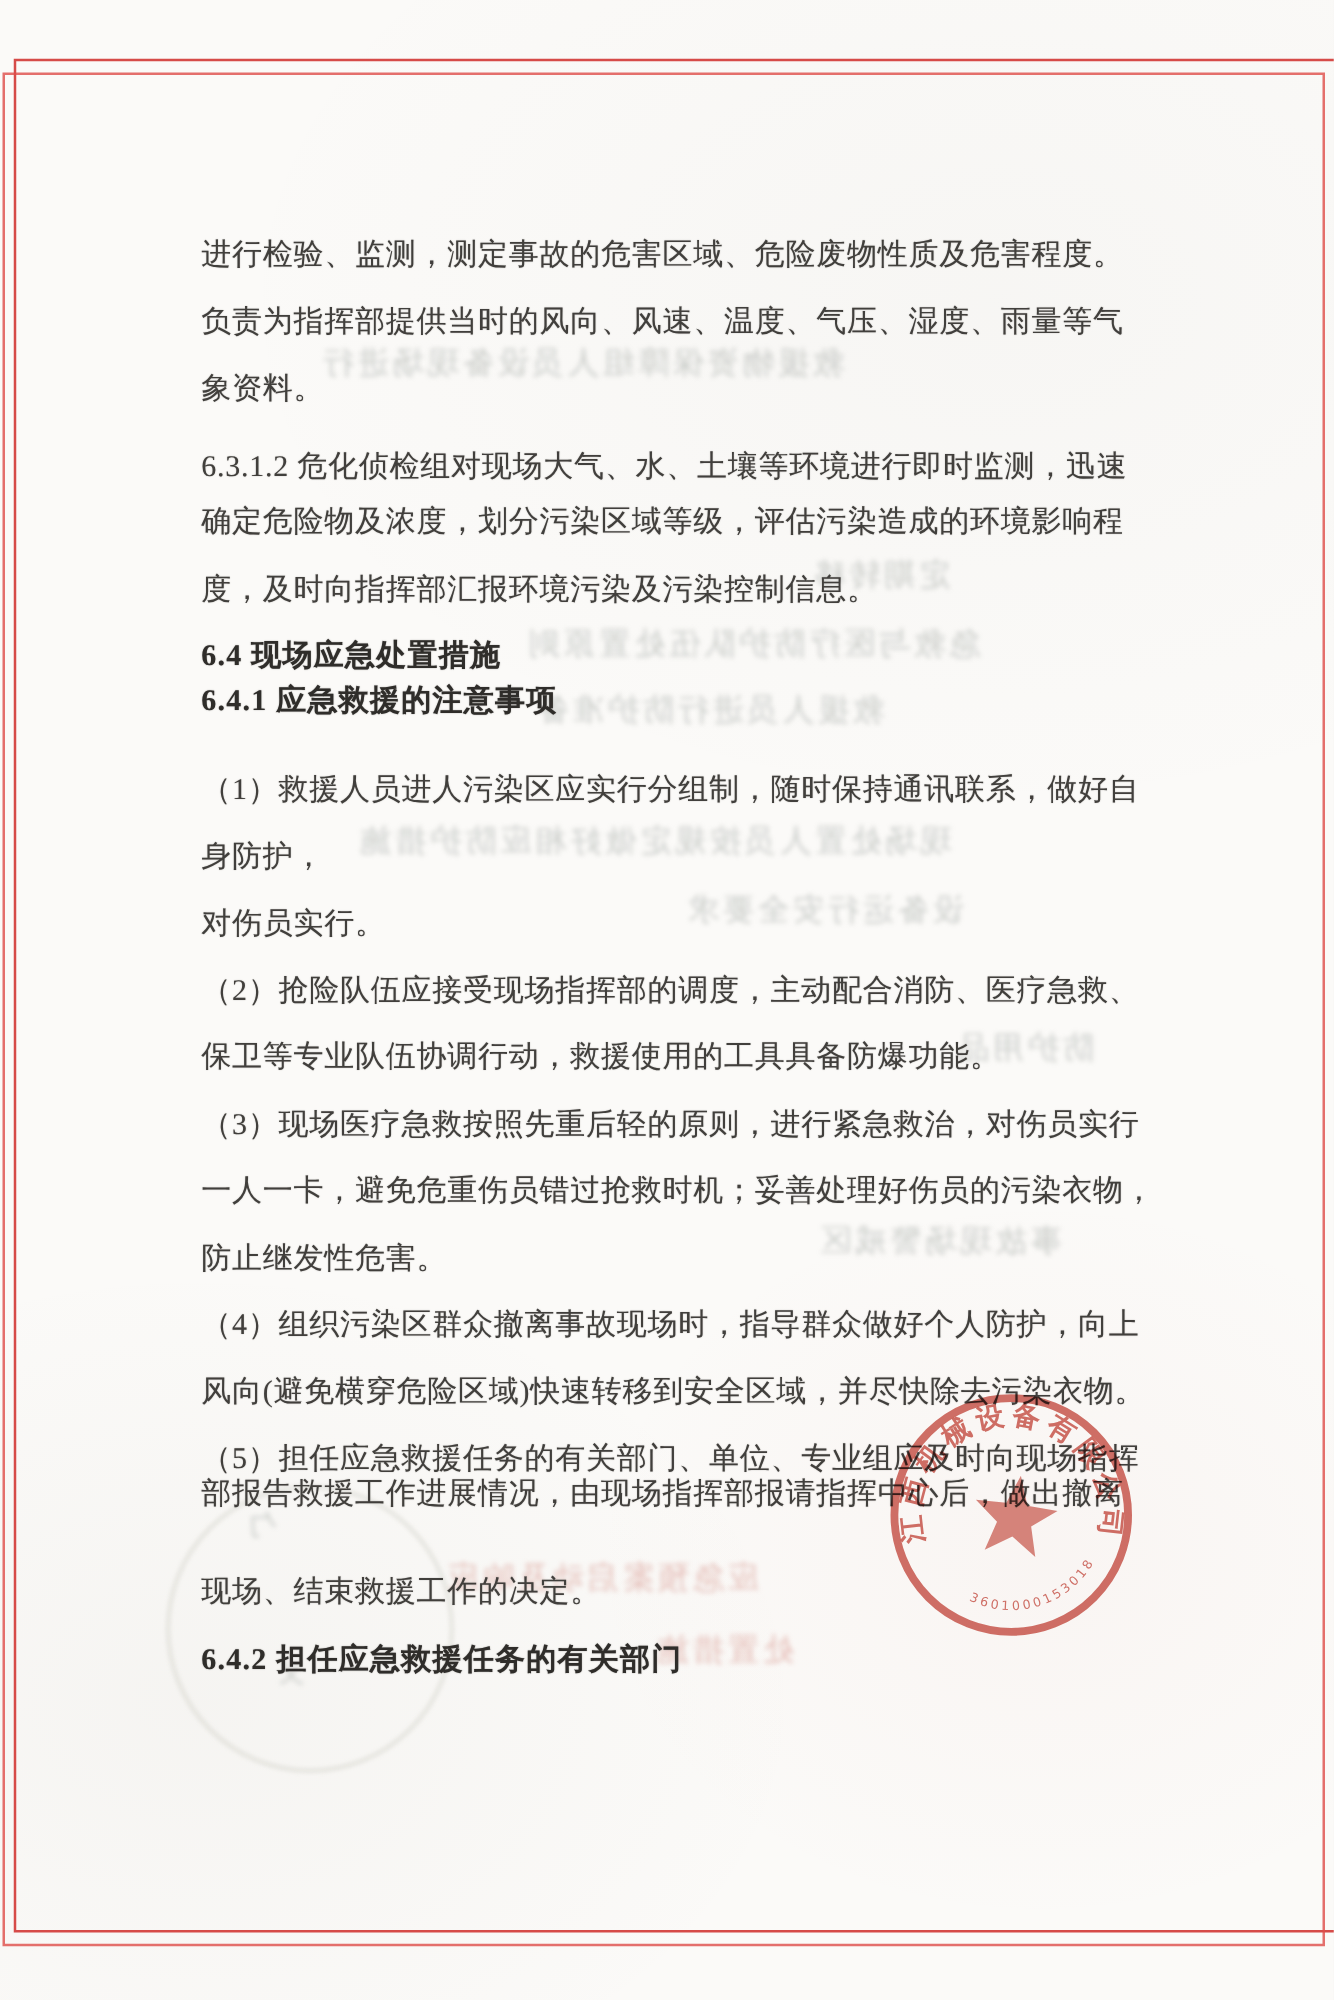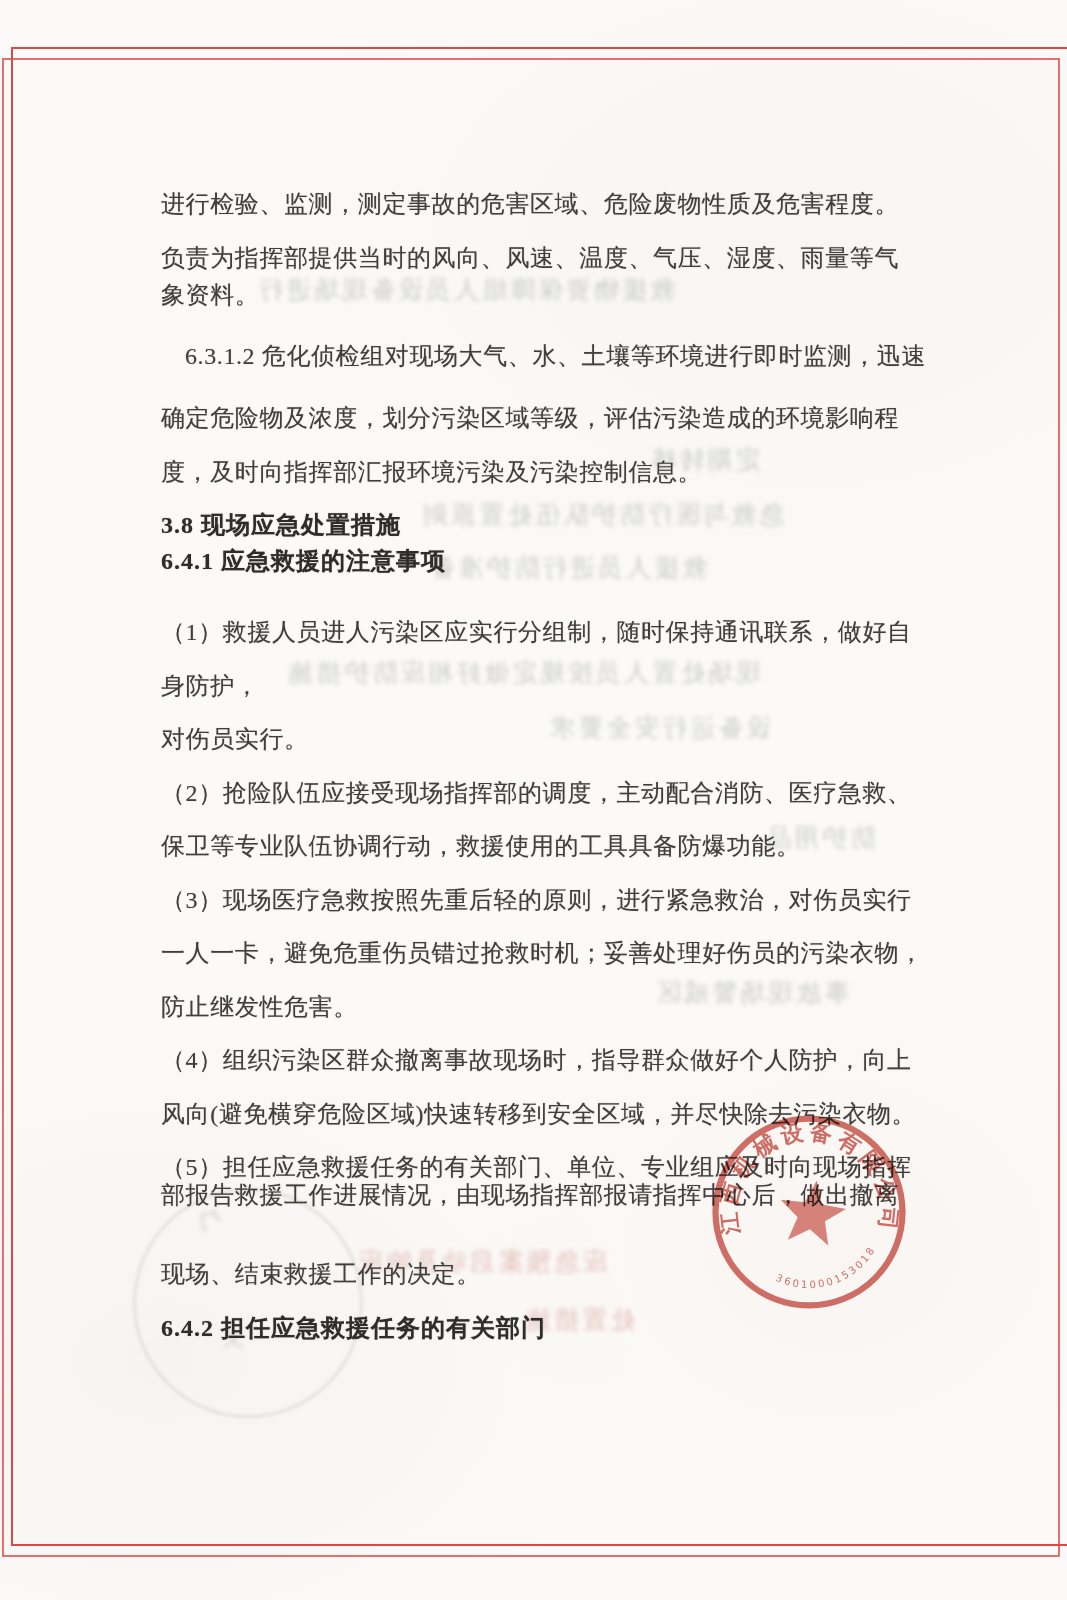--- a/index.html
+++ b/index.html
@@ -79,25 +79,25 @@
       <div class="ghost ghost-red" style="left: 523px; top: 1303px;">处置措施</div>
       <div class="ghost ghost-gray" style="left: 196px; top: 1205px; font-size: 22px;">勹</div>
       <div class="ghost ghost-gray" style="left: 220px; top: 1325px; font-size: 20px;">乂</div>
     </div>
 
   <div class="ghost-stamp"></div>
 
   <div id="text-flow">
       <div class="line" style="top: 177px;">进行检验、监测，测定事故的危害区域、危险废物性质及危害程度。</div>
       <div class="line" style="top: 230.5px;">负责为指挥部提供当时的风向、风速、温度、气压、湿度、雨量等气</div>
-      <div class="line" style="top: 268px;">象资料。</div>
-      <div class="line" style="top: 329px; margin-left: 24px;">6.3.1.2 危化侦检组对现场大气、水、土壤等环境进行即时监测，迅速</div>
+      <div class="line" style="top: 284px;">象资料。</div>
+      <div class="line" style="top: 347px;">6.3.1.2 危化侦检组对现场大气、水、土壤等环境进行即时监测，迅速</div>
       <div class="line" style="top: 444.5px;">度，及时向指挥部汇报环境污染及污染控制信息。</div>
       <div class="line" style="top: 391px;">确定危险物及浓度，划分污染区域等级，评估污染造成的环境影响程</div>
-      <div class="line bold" style="top: 498px;">3.8 现场应急处置措施</div>
+      <div class="line bold" style="top: 498px;">6.4 现场应急处置措施</div>
       <div class="line bold" style="top: 534px;">6.4.1 应急救援的注意事项</div>
       <div class="line" style="top: 605px;">（1）救援人员进人污染区应实行分组制，随时保持通讯联系，做好自</div>
       <div class="line" style="top: 658.5px;">身防护，</div>
       <div class="line" style="top: 712px;">对伤员实行。</div>
       <div class="line" style="top: 765.5px;">（2）抢险队伍应接受现场指挥部的调度，主动配合消防、医疗急救、</div>
       <div class="line" style="top: 819px;">保卫等专业队伍协调行动，救援使用的工具具备防爆功能。</div>
       <div class="line" style="top: 872.5px;">（3）现场医疗急救按照先重后轻的原则，进行紧急救治，对伤员实行</div>
       <div class="line" style="top: 926px;">一人一卡，避免危重伤员错过抢救时机；妥善处理好伤员的污染衣物，</div>
       <div class="line" style="top: 979.5px; text-align: right;">防止继发性危害。</div>
       <div class="line" style="top: 1033px;">（4）组织污染区群众撤离事故现场时，指导群众做好个人防护，向上</div>

